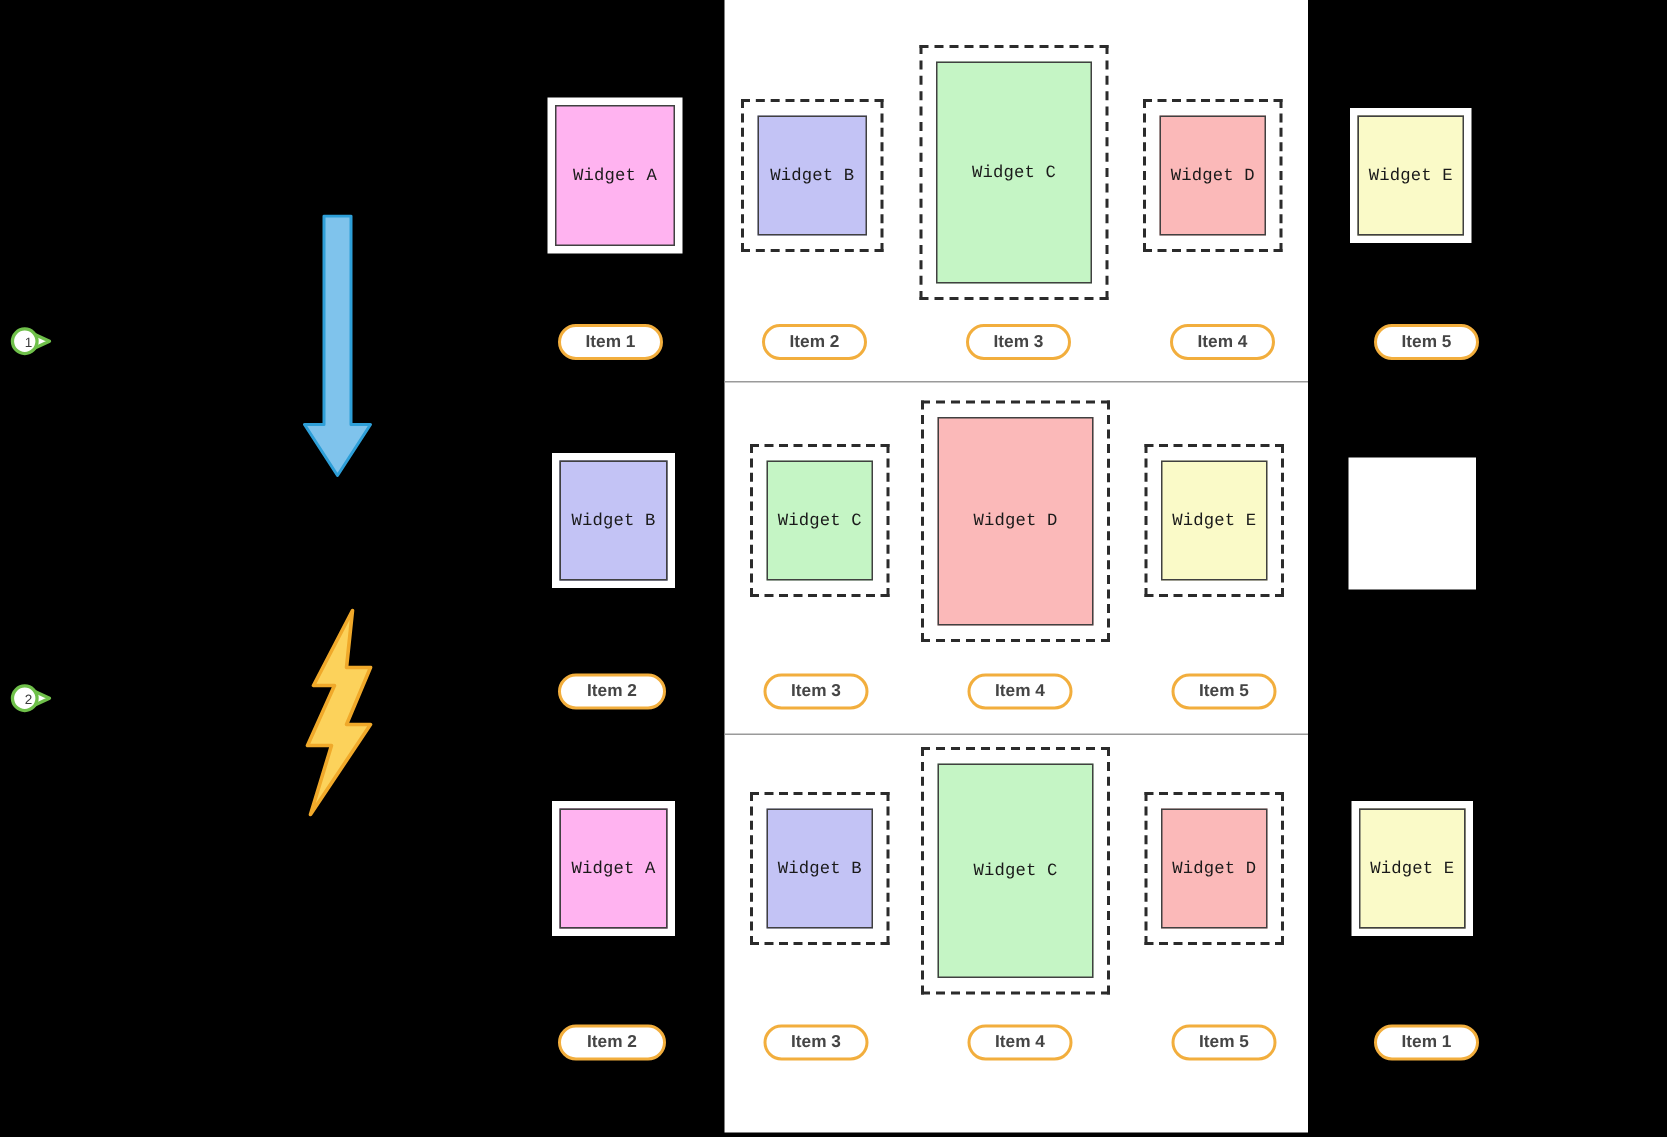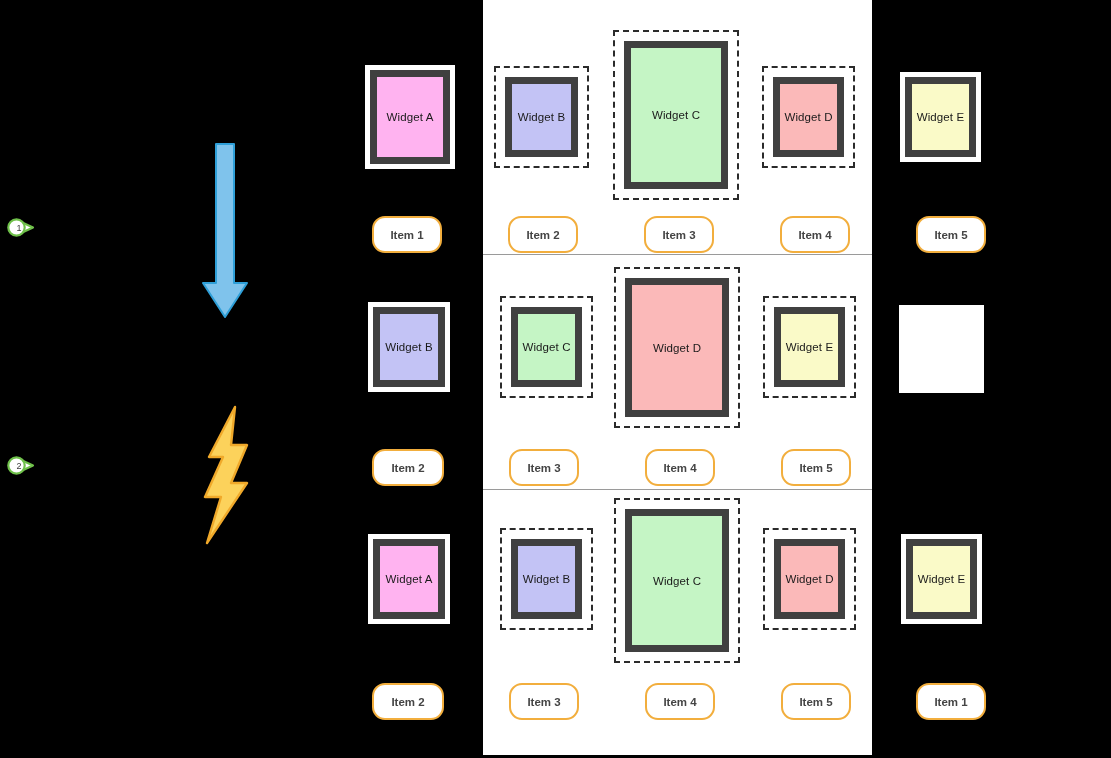--- a/index.html
+++ b/index.html
@@ -41,32 +41,32 @@
   .frame{
     position:absolute;left:0;top:0;
     box-sizing:border-box;
   }
   .frame.dashed{ border:2px dashed #2b2b2b; }
   .frame.solid-white{ border:5px solid #ffffff; }
   .frame.plainwhite{ background:#ffffff; }
   .widget{
     position:absolute;
     box-sizing:border-box;
-    border:7px solid #404040;
+    border:1px solid #404040;
     display:flex;align-items:center;justify-content:center;
     font-size:11.5px;color:#1a1a1a;
-    font-family:Liberation Sans, sans-serif;
+    font-family:Liberation Mono, monospace;
     letter-spacing:.1px;
   }
 
   
   .pill{
     position:absolute;
     box-sizing:border-box;
-    height:37px;
+    height:24px;
     border:2px solid #f2ae3d;
     border-radius:13px;
     background:#ffffff;
     display:flex;align-items:center;justify-content:center;
     font-size:11.5px;color:#454545;font-weight:bold;
     font-family:"Liberation Sans",sans-serif;
   }
 </style>
 </head>
 <body>

